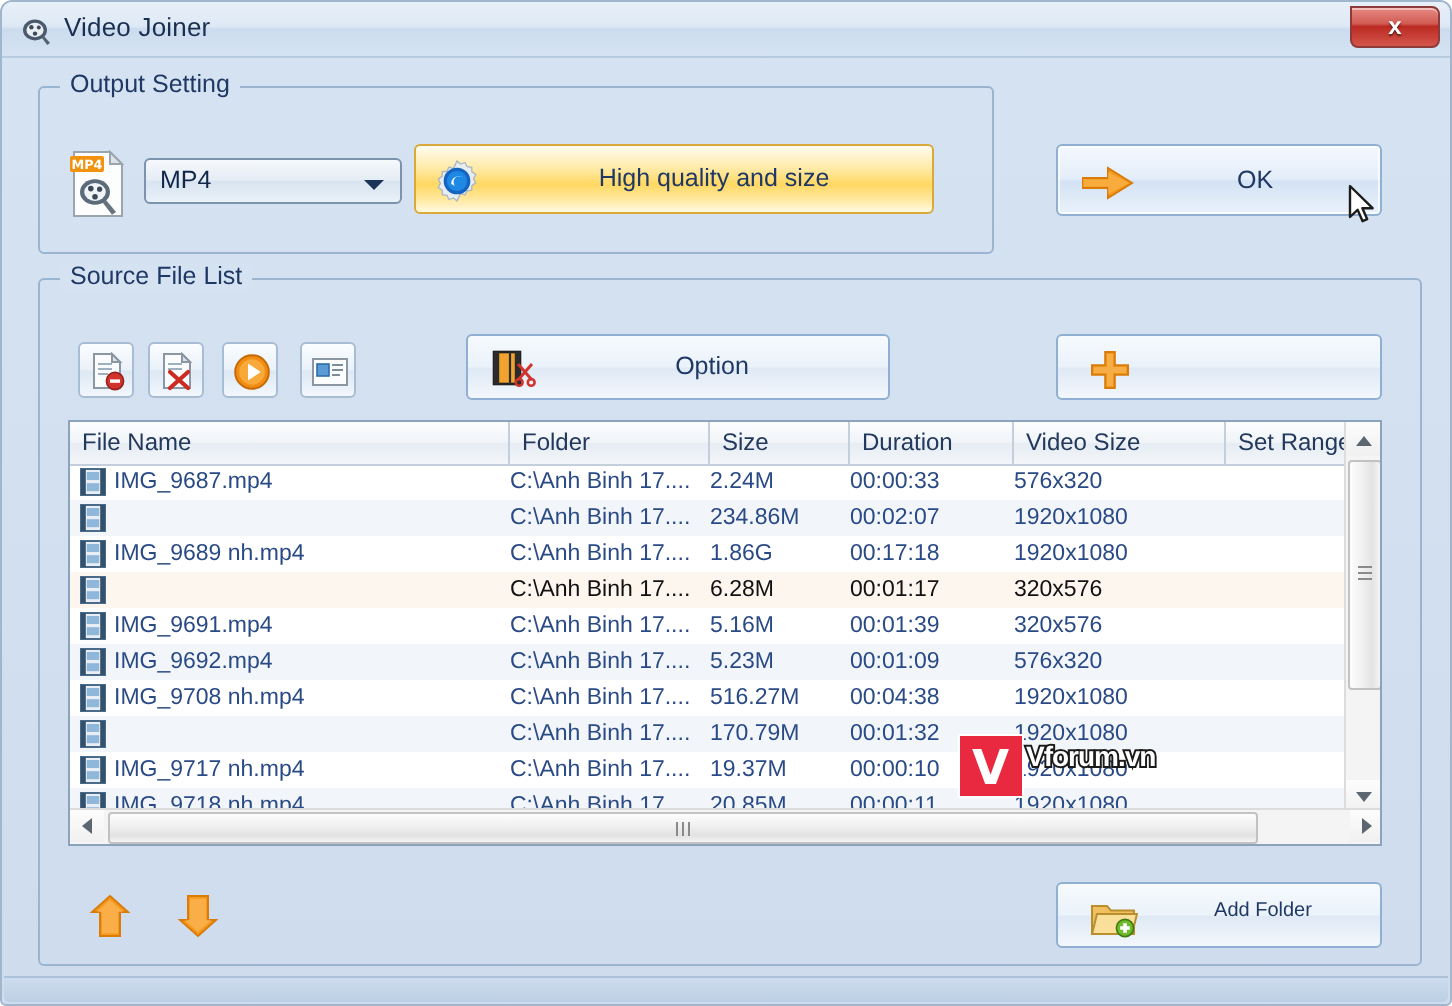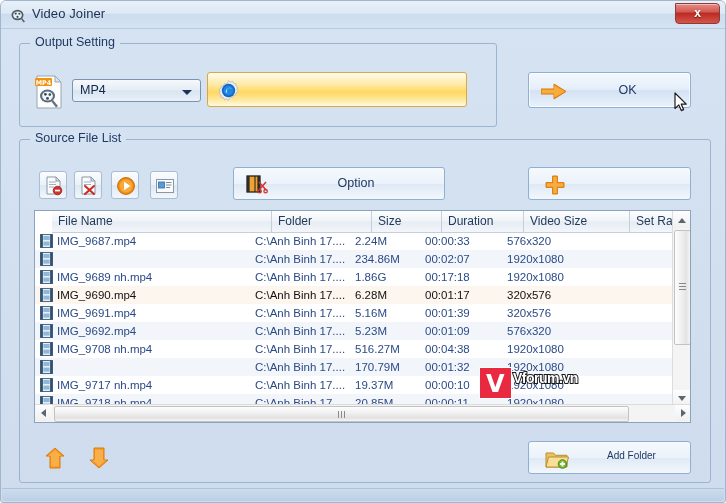--- a/index.html
+++ b/index.html
@@ -193,21 +193,21 @@
   
   .table-wrap {
     position: absolute; left: 33px; top: 209px;
     width: 657px; height: 213px;
     box-sizing: border-box;
     border: 1px solid #8ba3bd;
     background: #ffffff;
     overflow: hidden;
   }
   .thead {
-    position: absolute; left: 17px; top: 0;
+    position: absolute; left: 0; top: 0;
     width: 657px; height: 21px;
     background: linear-gradient(to bottom, #fcfdfe 0%, #f0f4f8 48%, #e6ecf3 52%, #f3f6fa 100%);
     border-bottom: 1px solid #c3cfdc;
   }
   .th {
     position: absolute; top: 0; height: 21px;
     font-size: 12px; color: #23395c;
     line-height: 21px;
     box-sizing: border-box;
     border-right: 1px solid #c3cfdc;
@@ -425,20 +425,21 @@
     <div class="combo-arrow"></div>
   </div>
 
   <div class="quality-btn">
     <svg class="gear-icon" viewBox="0 0 22 22">
       <path d="M11 0.6 l1.9 1.5 2.3-.8 1.1 2.2 2.4.3.1 2.4 2 1.4-1.1 2.2 1.1 2.2-2 1.4-.1 2.4-2.4.3-1.1 2.2-2.3-.8L11 21.4l-1.9-1.5-2.3.8-1.1-2.2-2.4-.3-.1-2.4-2-1.4 1.1-2.2L1.2 10l2-1.4.1-2.4 2.4-.3 1.1-2.2 2.3.8z" fill="#e8edf2" stroke="#aab6c2" stroke-width=".7"></path>
       <circle cx="11" cy="11" r="7" fill="#1565c0"></circle>
       <circle cx="11" cy="11" r="5.3" fill="#1e88e5"></circle>
       <path d="M8 12.6 a4 4 0 0 1 6.4-3.4 a3 3 0 0 0-4.2 4.6 z" fill="#ffffff"></path>
     </svg>
+    <div class="quality-label">High quality and size</div>
   </div>
 
   <div class="ok-btn">
     <svg class="arrow-icon" viewBox="0 0 26 17">
       <path d="M0 6 H13 V1 L25 8.5 L13 16 V11 H0 Z" fill="#f59a1f" stroke="#d97c0a" stroke-width="1"></path>
       <path d="M1 6.8 H13 V3 L23.5 8.5 L13 14 V10.2 H1 Z" fill="#f8b34a" opacity=".7"></path>
     </svg>
     <div class="ok-label">OK</div>
   </div>
 
@@ -558,21 +559,20 @@
           <div class="cell c-range"></div>
         </div>
         <div class="trow sel">
           <svg class="film-icon" viewBox="0 0 13 14">
             <rect x="0.5" y="0.5" width="12" height="13" fill="#e9eef4" stroke="#4a6b8a"></rect>
             <rect x="0.5" y="0.5" width="2.4" height="13" fill="#33506d"></rect>
             <rect x="10.1" y="0.5" width="2.4" height="13" fill="#33506d"></rect>
             <rect x="3.4" y="2" width="6.2" height="4" fill="#8fb7d9"></rect>
             <rect x="3.4" y="7.6" width="6.2" height="4" fill="#8fb7d9"></rect>
           </svg>
-          <div class="cell c-name">IMG_9690.mp4</div>
           <div class="cell c-folder">C:\Anh Binh 17....</div>
           <div class="cell c-size">6.28M</div>
           <div class="cell c-dur">00:01:17</div>
           <div class="cell c-vsize">320x576</div>
           <div class="cell c-range"></div>
         </div>
         <div class="trow">
           <svg class="film-icon" viewBox="0 0 13 14">
             <rect x="0.5" y="0.5" width="12" height="13" fill="#e9eef4" stroke="#4a6b8a"></rect>
             <rect x="0.5" y="0.5" width="2.4" height="13" fill="#33506d"></rect>

